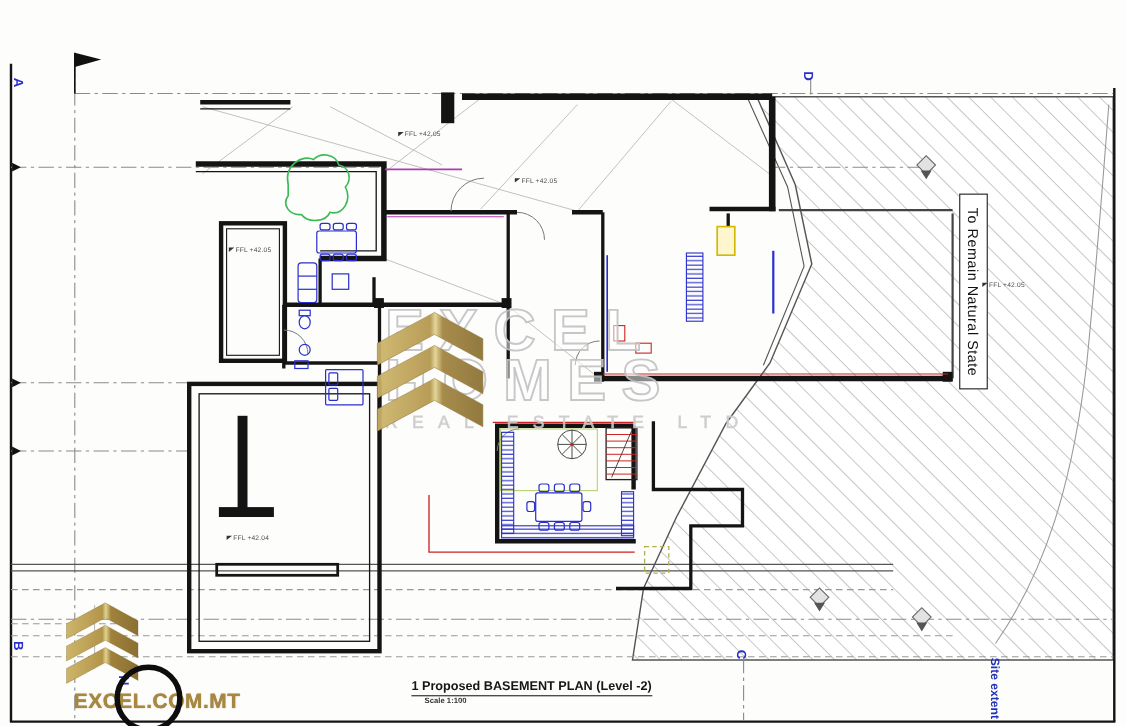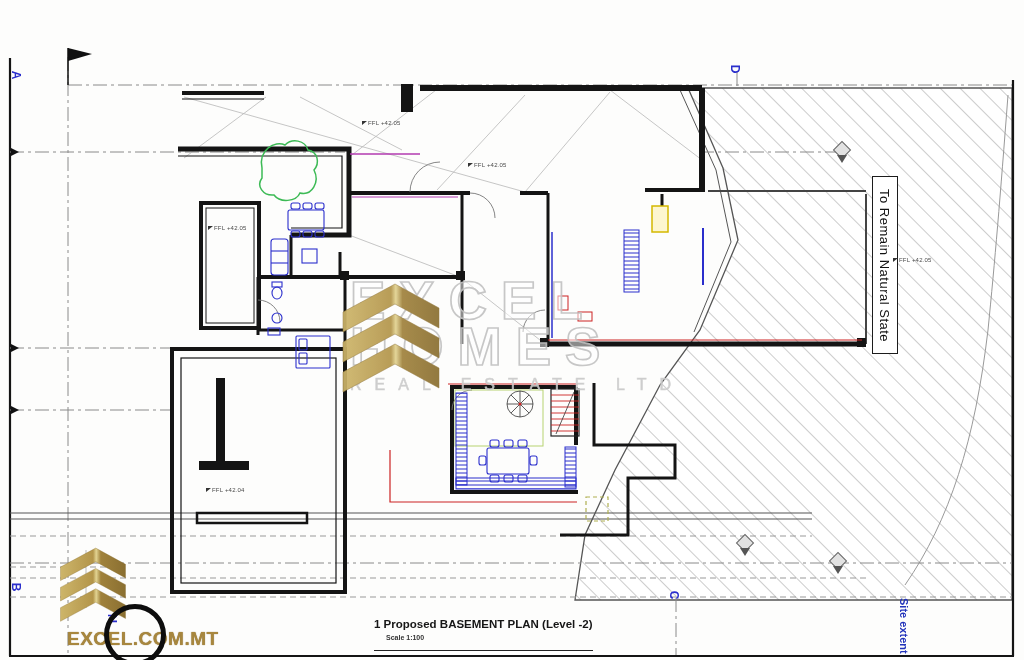--- a/index.html
+++ b/index.html
@@ -22,21 +22,21 @@
   #wm-text{margin-left:12px;}
   .wm-big{font-size:53px;font-weight:bold;letter-spacing:14px;line-height:46px;
           color:rgba(255,255,255,.55);-webkit-text-stroke:1.7px #c3c3c3;}
   .wm-sub{font-size:16px;letter-spacing:13px;color:#c9c9c9;margin-top:6px;-webkit-text-stroke:.6px #cfcfcf;}
   
   .ffl{position:absolute;font-size:6px;color:#4a4a4a;letter-spacing:.2px;}
   .ffl .tri{display:inline-block;width:0;height:0;border-top:4px solid #333;
             border-right:5px solid transparent;margin-right:1px;}
   
   #plan-title{left:374px;top:618px;font-size:11.5px;font-weight:bold;color:#161616;
-              border-bottom:1.2px solid #222;padding-bottom:20px;}
+              border-bottom:1.2px solid #222;padding-bottom:2px;}
   #plan-scale{left:386px;top:634px;font-size:7px;font-weight:bold;color:#333;}
   
   #website{left:27px;top:628px;font-size:19px;font-weight:bold;letter-spacing:.5px;color:#a8873e;
            text-shadow:0 0 1px #7d6024;padding-left:40px;}
   #north-circle{position:absolute;left:104px;top:604px;width:52px;height:52px;border:5px solid #0d0d0d;
                 border-radius:50%;}
   #north-label{left:108px;top:611px;color:#2a2ecc;font-weight:bold;font-size:13px;
                transform:rotate(90deg);}
 </style>
 </head>

